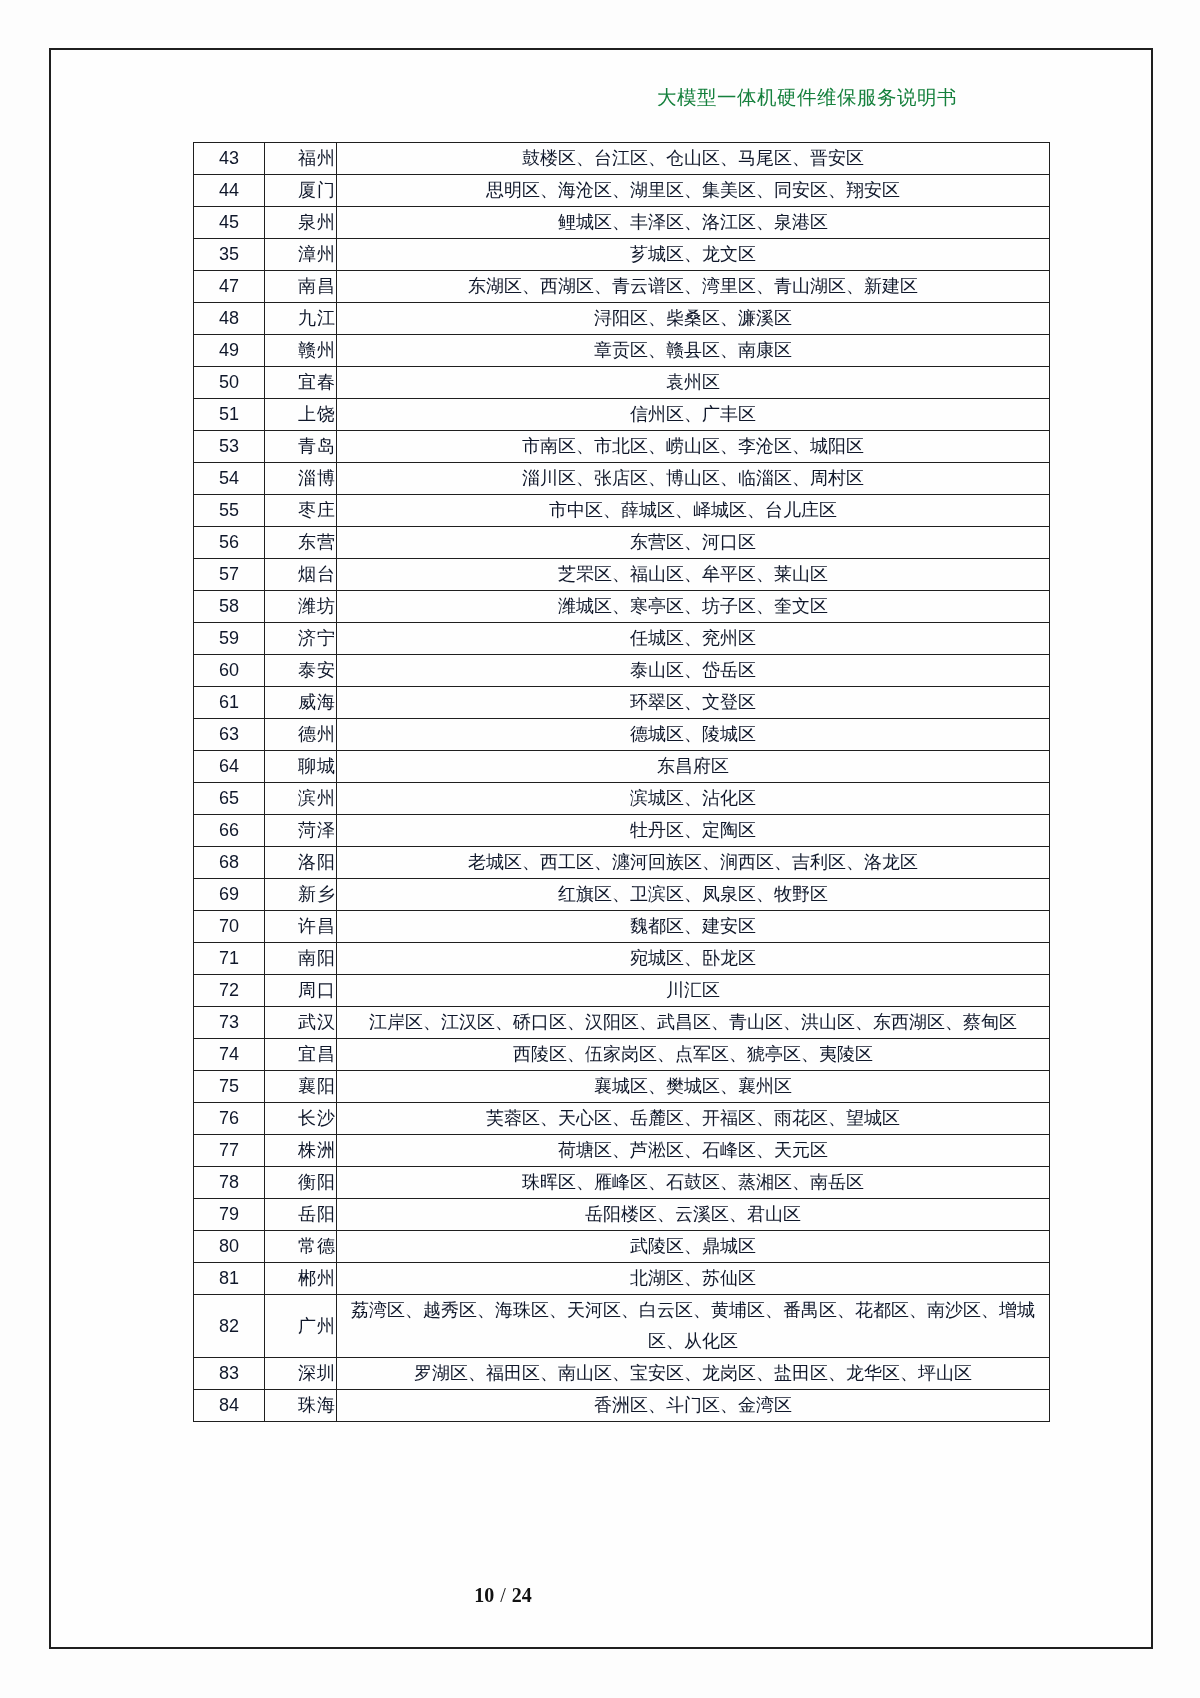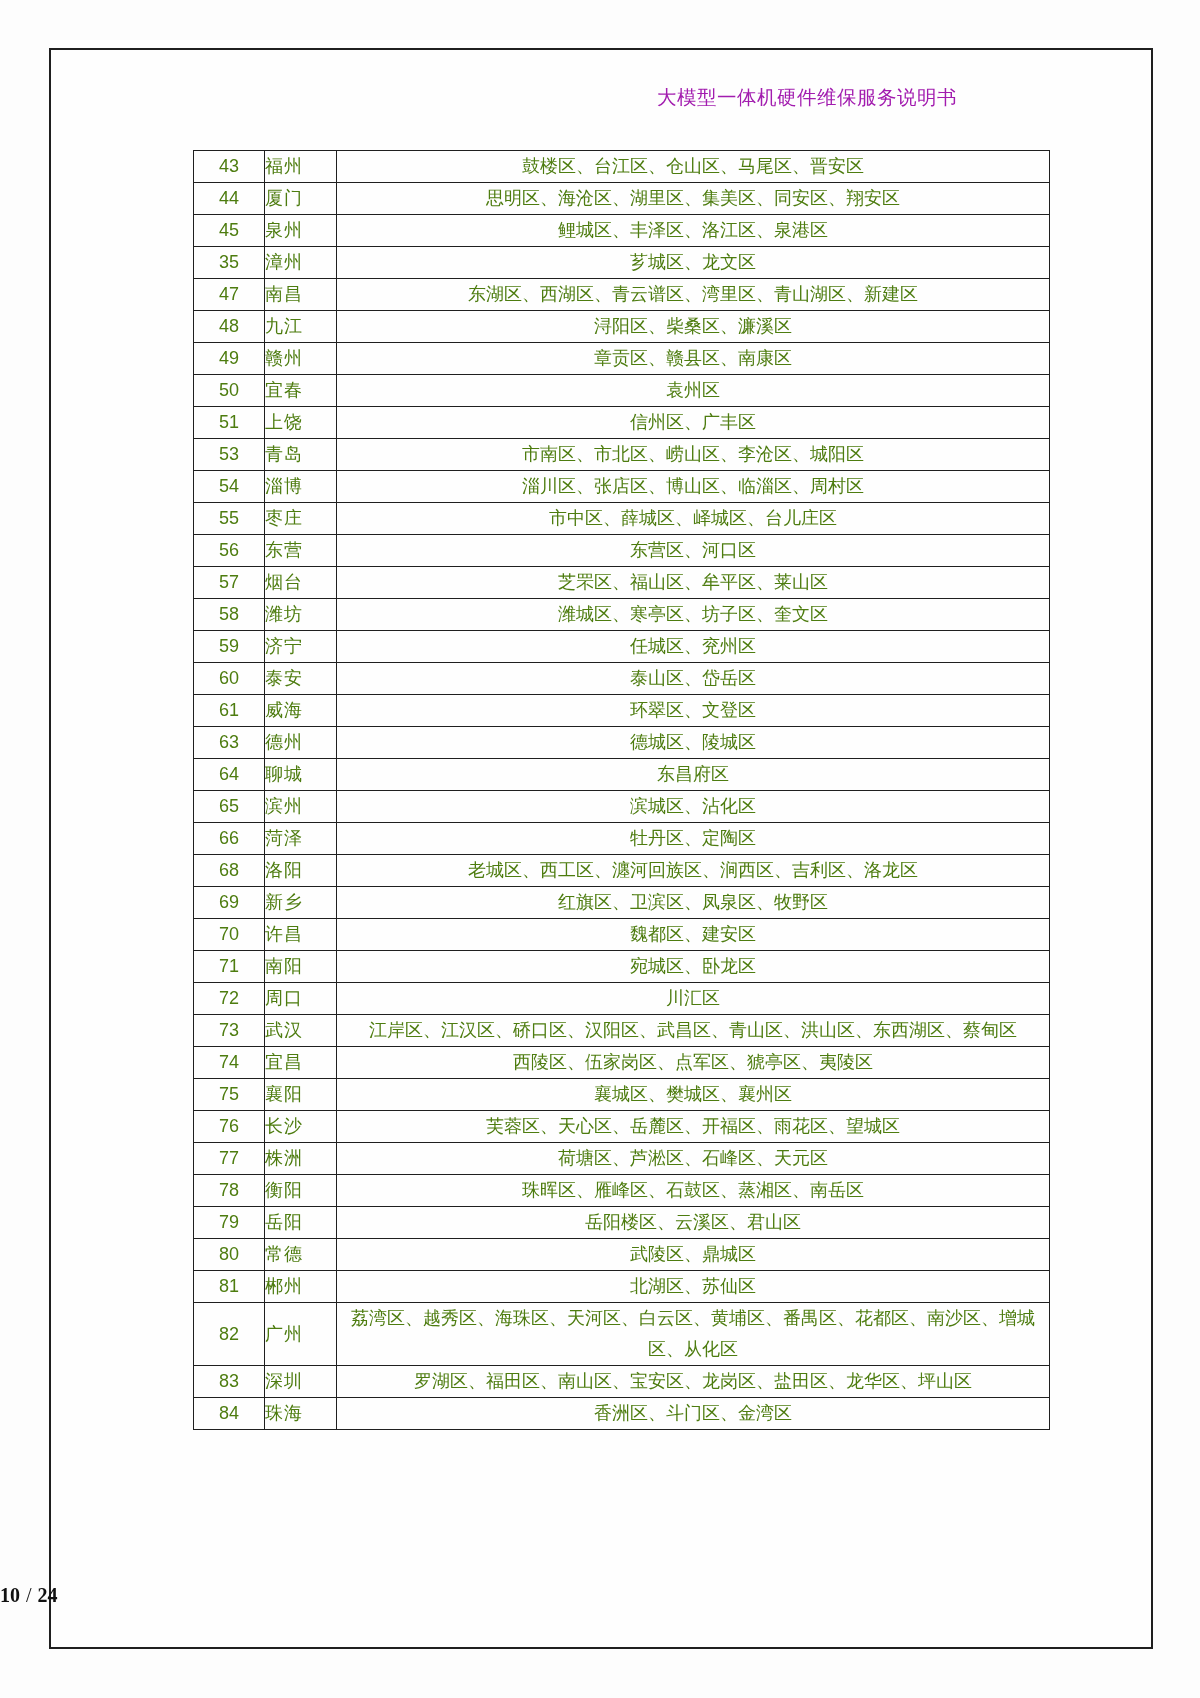--- a/index.html
+++ b/index.html
@@ -22,57 +22,57 @@
     border: 2px solid #1f1f1f;
     background: #fefefe;
   }
   .doc-header {
     position: absolute;
     top: 84px;
     right: 243px;
     font-family: "Liberation Serif", serif;
     font-size: 19.5px;
     letter-spacing: 0.5px;
-    color: #a21caf;
+    color: #15803d;
     white-space: nowrap;
   }
   table.city-table {
     position: absolute;
     left: 193px; top: 142px;
     width: 856px;
     border-collapse: collapse;
     table-layout: fixed;
     font-size: 18px;
-    color: #4d7c0f;
-    margin-top: 8px;
+    color: #0f172a;
   }
   table.city-table td {
     border: 1.5px solid #1f1f1f;
     height: 31px;
     line-height: 31px;
     vertical-align: middle;
     padding: 0;
     overflow: hidden;
   }
   td.no   { text-align: center; font-size: 18px; }
-  td.city { text-align: left; letter-spacing: 1px; }
+  td.city { text-align: right; letter-spacing: 1px; }
   td.districts {
     text-align: center;
     padding: 0 6px 0 13px;
     line-height: 31px;
     word-break: break-all;
   }
   .doc-footer {
     position: absolute;
     top: 1584px;
     left: 0; width: 984px;
-    text-align: left;
+    text-align: center;
     font-family: "Liberation Serif", serif;
     font-size: 20px;
     color: #111;
+    padding-left: 11px;
   }
   .doc-footer .pg { font-weight: bold; }
   .doc-footer .sep { font-weight: normal; padding: 0 6px; }
 </style>
 </head>
 <body>
 
 <div class="page">
   <div class="frame"></div>
 

